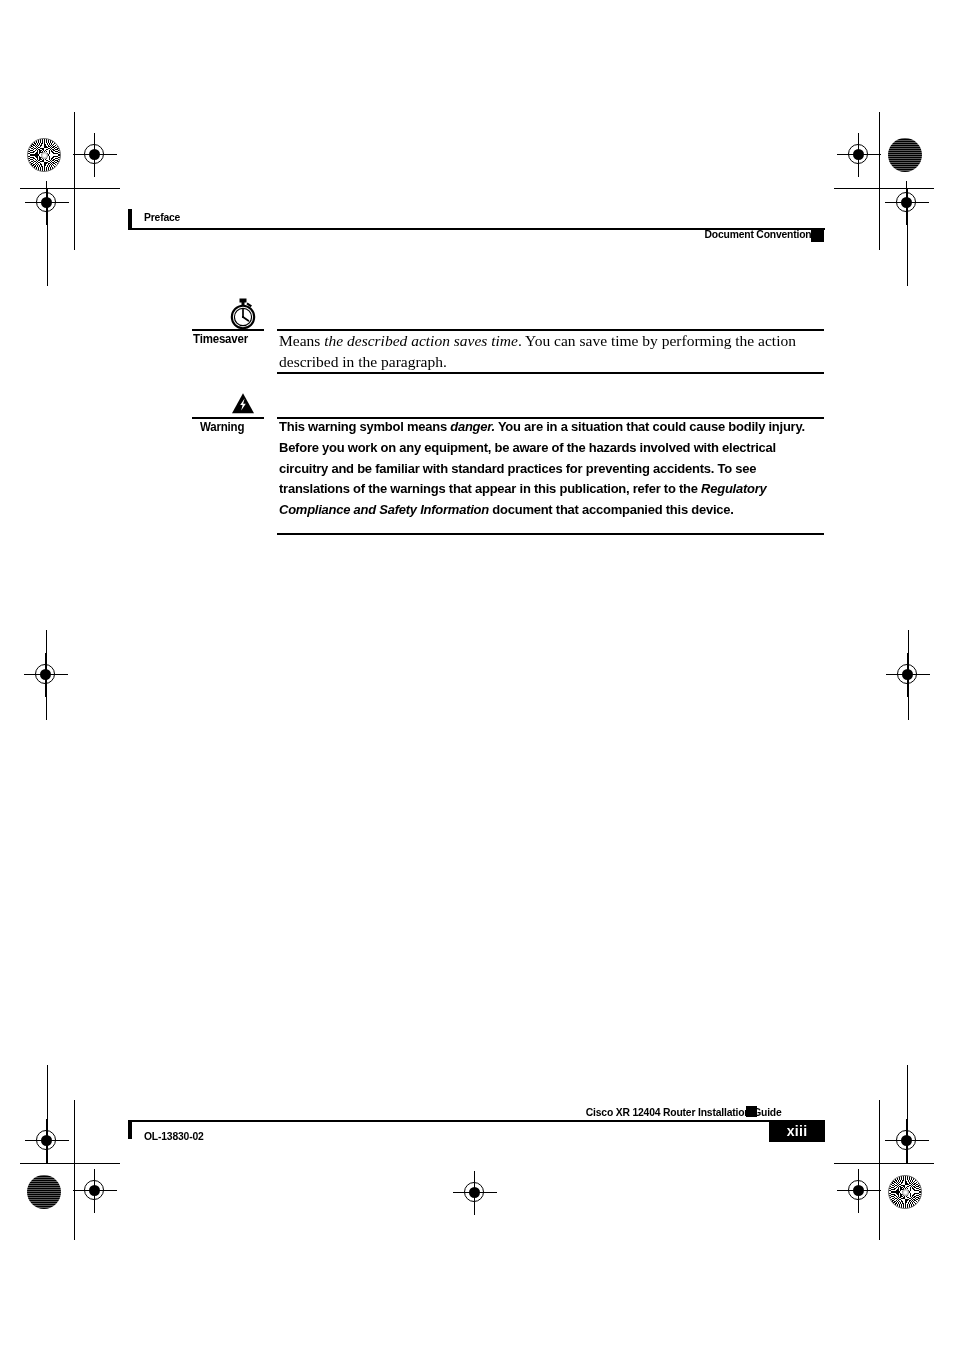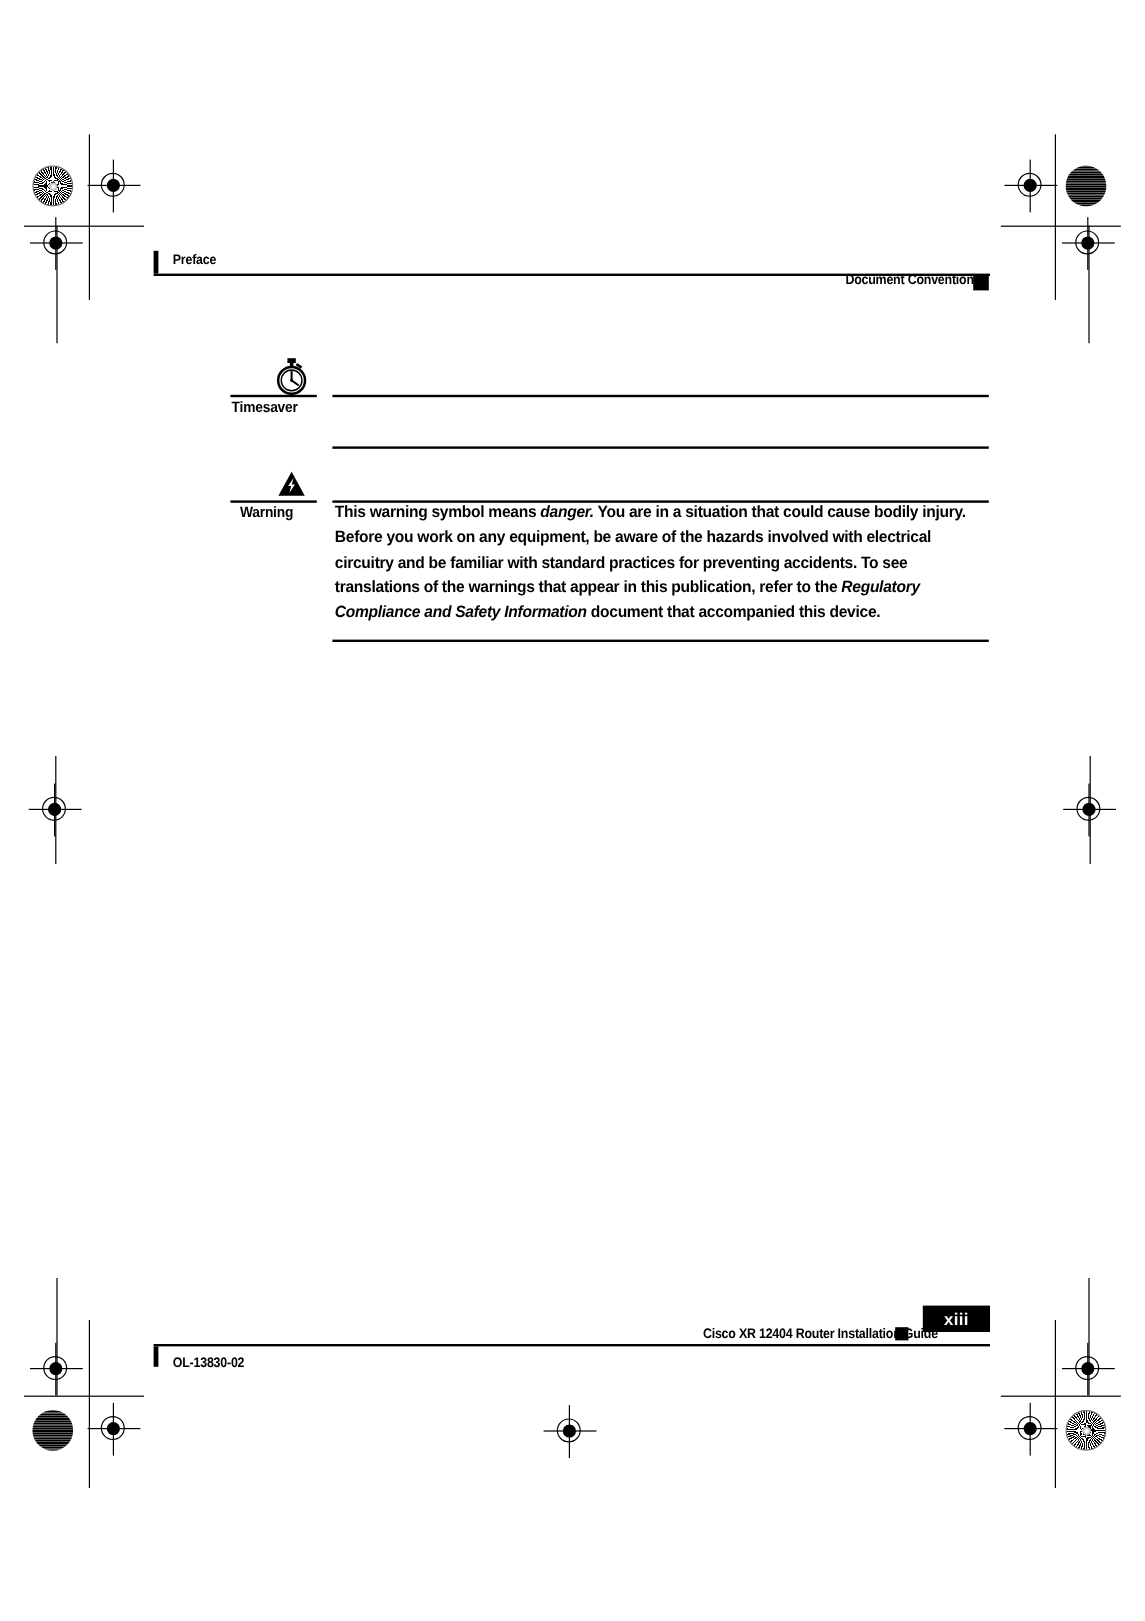--- a/index.html
+++ b/index.html
@@ -297,34 +297,35 @@
       <circle cx="15" cy="19" r="8.6" fill="none" stroke="#000" stroke-width="1.2"></circle>
 
       <path d="M15 19 L15 11.6" stroke="#000" stroke-width="1.7" stroke-linecap="round"></path>
       <path d="M15 19 L20.4 22.8" stroke="#000" stroke-width="1.7" stroke-linecap="round"></path>
       <circle cx="15" cy="19" r="1.1" fill="#000"></circle>
     </svg>
   </div>
   <div class="rule" style="left:192px; top:329px; width:72px; height:1.6px;"></div>
   <div class="note-label" style="left:193px; top:332px;">Timesaver</div>
   <div class="rule" style="left:277px; top:329px; width:547px; height:1.6px;"></div>
+  <div class="note-body" style="left:279px; top:330px; width:525px;">Means <em>the described action saves time</em>. You can save time by performing the action described in the paragraph.</div>
   <div class="rule" style="left:277px; top:372px; width:547px; height:1.6px;"></div>
 
   <div class="warntri" style="left:231px; top:392px;">
     <svg width="24" height="23" viewBox="0 0 24 23" xmlns="http://www.w3.org/2000/svg">
       <path d="M12 1.2 L23 21.2 L1 21.2 Z" fill="#000"></path>
       <path d="M13.6 6.4 L9.2 13.0 L11.6 13.0 L10.2 18.6 L14.8 11.8 L12.2 11.8 Z" fill="#ffffff"></path>
     </svg>
   </div>
   <div class="rule" style="left:192px; top:417px; width:72px; height:1.6px;"></div>
   <div class="note-label" style="left:200px; top:420px;">Warning</div>
   <div class="rule" style="left:277px; top:417px; width:547px; height:1.6px;"></div>
   <div class="warn-body" style="left:279px; top:417px; width:552px;">This warning symbol means <em>danger.</em> You are in a situation that could cause bodily injury. Before you work on any equipment, be aware of the hazards involved with electrical circuitry and be familiar with standard practices for preventing accidents. To see translations of the warnings that appear in this publication, refer to the <em>Regulatory Compliance and Safety Information</em> document that accompanied this device.</div>
   <div class="rule" style="left:277px; top:533px; width:547px; height:1.6px;"></div>
 
   <div class="footer-text r" style="right:172px; top:1106px;">Cisco XR 12404 Router Installation Guide</div>
   <div class="blacksq" style="left:746px; top:1106px; width:11px; height:11px;"></div>
   <div class="rule" style="left:128px; top:1120px; width:697px; height:2.2px;"></div>
   <div class="header-tick" style="left:128px; top:1122px; width:3.5px; height:17px;"></div>
   <div class="footer-text l" style="left:144px; top:1130px;">OL-13830-02</div>
-  <div class="pagenum-box" style="left:769px; top:1088px; width:56px; height:22px;">xiii</div>
+  <div class="pagenum-box" style="left:769px; top:1120px; width:56px; height:22px;">xiii</div>
 
 </div>
 
 </body></html>

